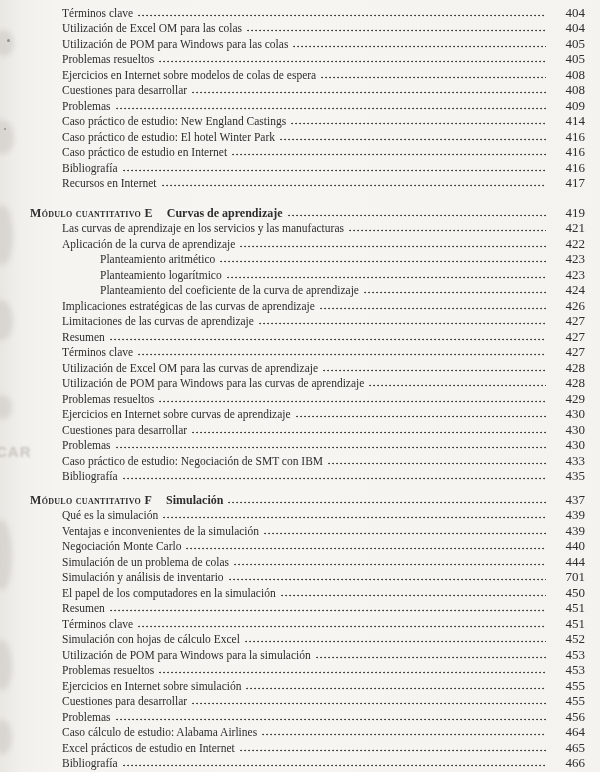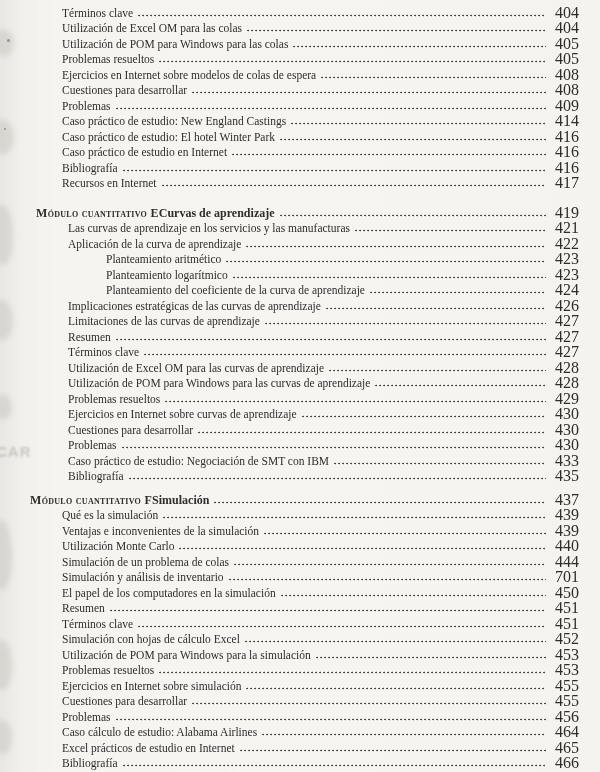--- a/index.html
+++ b/index.html
@@ -36,57 +36,58 @@
     letter-spacing:1px;
     color:rgba(152,149,142,0.45);
     filter:blur(0.8px);
   }
   .toc{
     position:absolute;
     top:4px;left:0;right:0;
     padding:0 15px 0 0;
   }
   .section{display:block;}
-  .section.gap-lg{margin-top:14px;padding-left:6px;}
+  .section.gap-lg{margin-top:14px;}
   .section.gap-sm{margin-top:8px;}
   .row{
     display:flex;
     align-items:flex-end;
     height:15.5px;
     font-size:11.5px;
     line-height:14px;
     white-space:nowrap;
   }
   .row .label{padding-right:3px;}
   .row.lvl1 .label{margin-left:62px;}
   .row.lvl2 .label{margin-left:100px;}
   .row.hdr{font-size:12px;}
   .row.hdr .prefix{
     margin-left:30px;
     font-variant:small-caps;
     font-weight:bold;
     letter-spacing:0.3px;
   }
   .row.hdr .title{
+    margin-left:14px;
     font-weight:bold;
     padding-right:3px;
   }
   .leader{
     flex:1;
     height:5px;
     margin:0 3px 2px 2px;
     background-image:radial-gradient(circle at 1.2px 2.5px, #49483f 0.8px, rgba(0,0,0,0) 1.1px);
     background-size:4px 5px;
     background-repeat:repeat-x;
   }
   .pagenum{
     width:36px;
     flex:0 0 36px;
-    text-align:center;
-    font-size:16px;
+    text-align:right;
+    font-size:13px;
   }
 </style>
 </head>
 <body>
 
 <div class="page">
 
   <div class="blob" style="left:-6px;top:30px;width:20px;height:26px;"></div>
   <div class="blob" style="left:-8px;top:120px;width:22px;height:34px;"></div>
   <div class="blob" style="left:-7px;top:205px;width:20px;height:60px;"></div>
@@ -266,21 +267,21 @@
           <span class="label">Qué es la simulación</span>
           <span class="leader"></span>
           <span class="pagenum">439</span>
         </div>
         <div class="row lvl1">
           <span class="label">Ventajas e inconvenientes de la simulación</span>
           <span class="leader"></span>
           <span class="pagenum">439</span>
         </div>
         <div class="row lvl1">
-          <span class="label">Utilización Monte Carlo</span>
+          <span class="label">Negociación Monte Carlo</span>
           <span class="leader"></span>
           <span class="pagenum">440</span>
         </div>
         <div class="row lvl1">
           <span class="label">Simulación de un problema de colas</span>
           <span class="leader"></span>
           <span class="pagenum">444</span>
         </div>
         <div class="row lvl1">
           <span class="label">Simulación y análisis de inventario</span>

